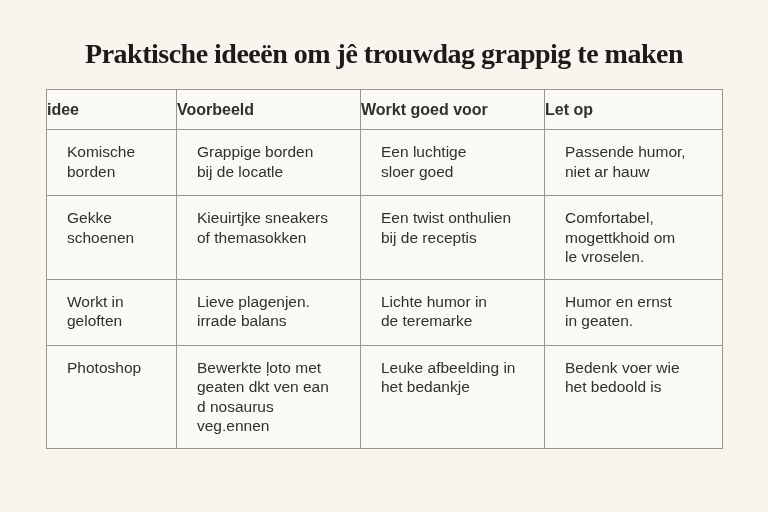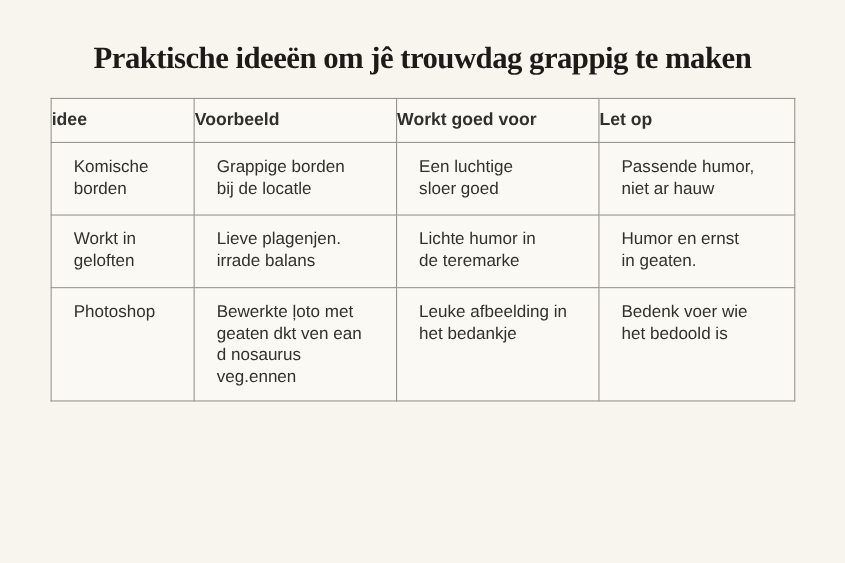--- a/index.html
+++ b/index.html
@@ -86,20 +86,31 @@
         <td>Komische
 borden</td>
         <td>Grappige borden
 bij de locatle</td>
         <td>Een luchtige
 sloer goed</td>
         <td>Passende humor,
 niet ar hauw</td>
       </tr>
       <tr>
+        <td>Gekke
+schoenen</td>
+        <td>Kieuirtjke sneakers
+of themasokken</td>
+        <td>Een twist onthulien
+bij de receptis</td>
+        <td>Comfortabel,
+mogettkhoid om
+le vroselen.</td>
+      </tr>
+      <tr>
         <td>Workt in
 geloften</td>
         <td>Lieve plagenjen.
 irrade balans</td>
         <td>Lichte humor in
 de teremarke</td>
         <td>Humor en ernst
 in geaten.</td>
       </tr>
       <tr>

